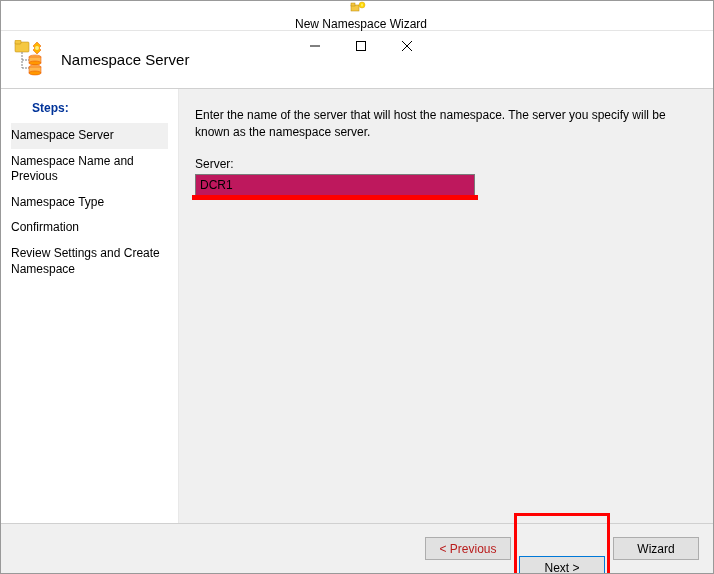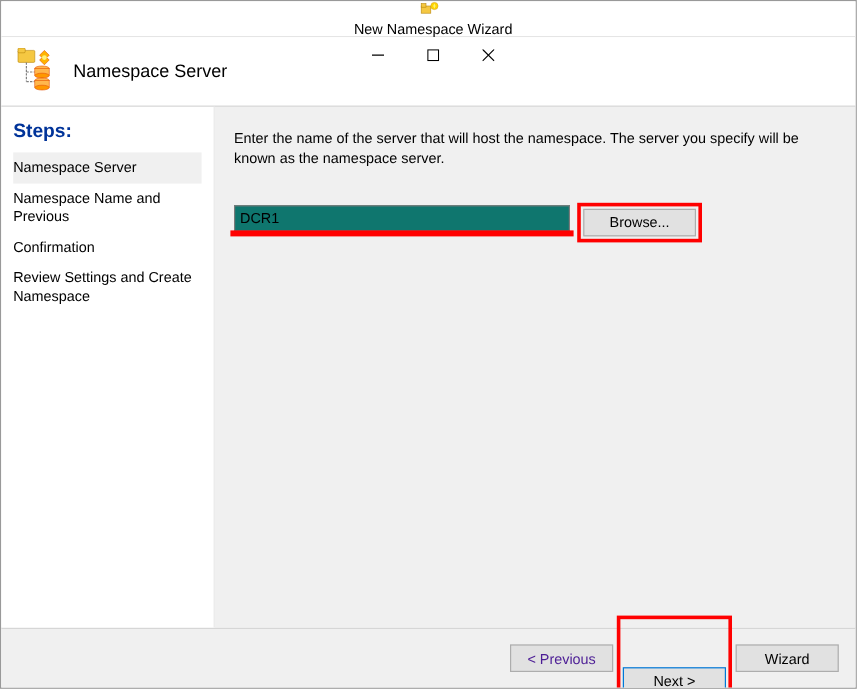--- a/index.html
+++ b/index.html
@@ -62,22 +62,23 @@
     
     .sidebar {
       width: 178px;
       background: #fff;
       padding: 12px 10px;
       border-right: 1px solid #e8e8e8;
     }
     .sidebar-heading {
       font-weight: bold;
       color: #003399;
-      font-size: 16px;
+      font-size: 12px;
       margin-bottom: 8px;
+      margin-left: 21px;
     }
     .step-item {
       padding: 5px 0;
       font-size: 12px;
       color: #000;
       cursor: pointer;
       line-height: 1.3;
     }
     .step-item.active {
       background: #f0f0f0;
@@ -85,40 +86,40 @@
     
     .main-panel {
       flex: 1;
       background: #f0f0f0;
       padding: 18px 16px;
     }
     .instruction-text {
       font-size: 12px;
       color: #000;
       line-height: 1.4;
-      margin-bottom: 30px;
+      margin-bottom: 16px;
     }
     .field-label {
       font-size: 12px;
       color: #000;
       margin-bottom: 3px;
     }
     .input-row {
       display: flex;
       gap: 8px;
       align-items: flex-start;
     }
     .text-input {
       width: 280px;
       height: 22px;
       border: 1px solid #7a7a7a;
       padding: 2px 4px;
       font-size: 12px;
       font-family: inherit;
-      background: #0f766e;
+      background: #be185d;
     }
     .browse-btn {
       width: 94px;
       height: 23px;
       background: #e1e1e1;
       border: 1px solid #adadad;
       font-size: 12px;
       cursor: pointer;
       font-family: inherit;
     }
@@ -163,21 +164,21 @@
     .nav-btn {
       width: 86px;
       height: 23px;
       background: #e1e1e1;
       border: 1px solid #adadad;
       font-size: 12px;
       cursor: pointer;
       font-family: inherit;
     }
     .nav-btn:disabled {
-      color: #4c1d95;
+      color: #b91c1c;
       cursor: default;
     }
     .nav-btn.primary {
       border-color: #0078d7;
       margin-top: 38px;
     }
     
     .next-highlight {
       position: relative;
       display: inline-block;
@@ -243,32 +244,31 @@
     </svg>
   </div>
   <div class="header-title">Namespace Server</div>
 </div>
 
 <div class="content-area">
   <div class="sidebar">
     <div class="sidebar-heading">Steps:</div>
     <div class="step-item active">Namespace Server</div>
     <div class="step-item">Namespace Name and Previous</div>
+    <div class="step-item">Namespace Type</div>
     <div class="step-item">Confirmation</div>
     <div class="step-item">Review Settings and Create Namespace</div>
   </div>
 
   <div class="main-panel">
     <div class="instruction-text">Enter the name of the server that will host the namespace. The server you specify will be known as the namespace server.</div>
+    <div class="field-label">Server:</div>
     <div class="input-row">
       <span class="input-highlight">
         <input type="text" class="text-input" value="DCR1" style="">
-      </span>
-      <span class="browse-highlight">
-        <button class="browse-btn">Browse...</button>
       </span>
     </div>
   </div>
 </div>
 
 <div class="footer">
   <button class="nav-btn" disabled="">&lt; Previous</button>
   <span class="next-highlight">
     <button class="nav-btn primary">Next &gt;</button>
   </span>

